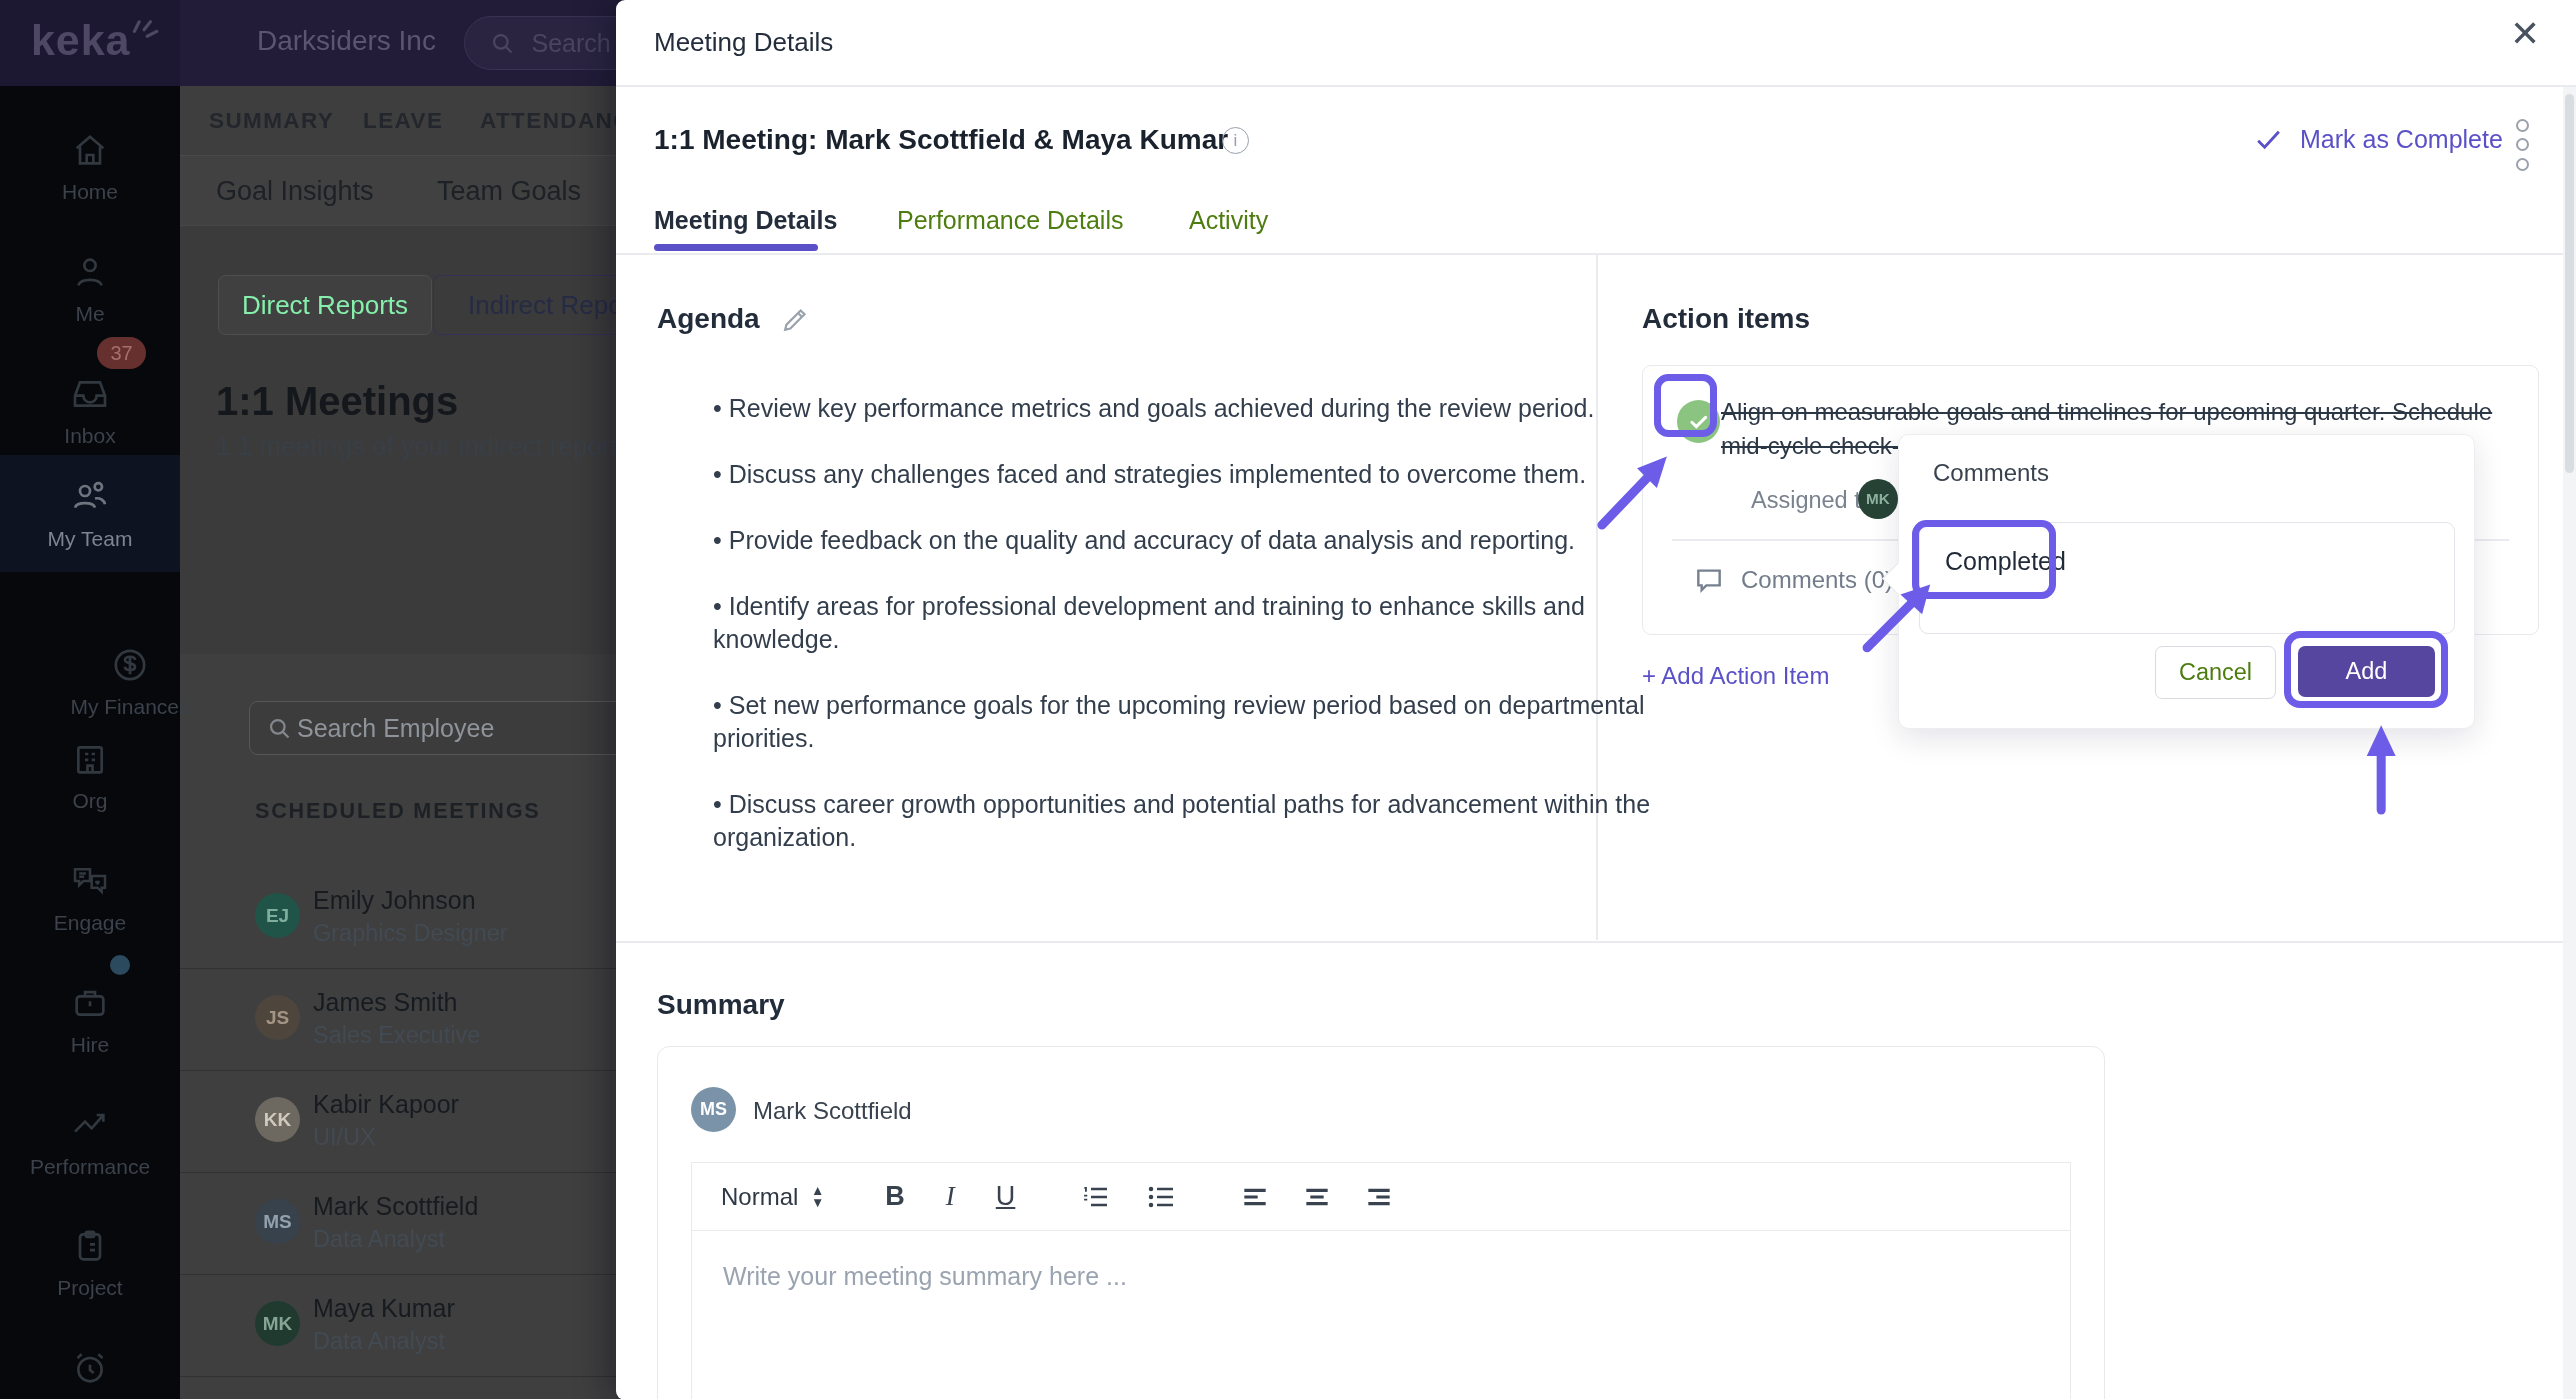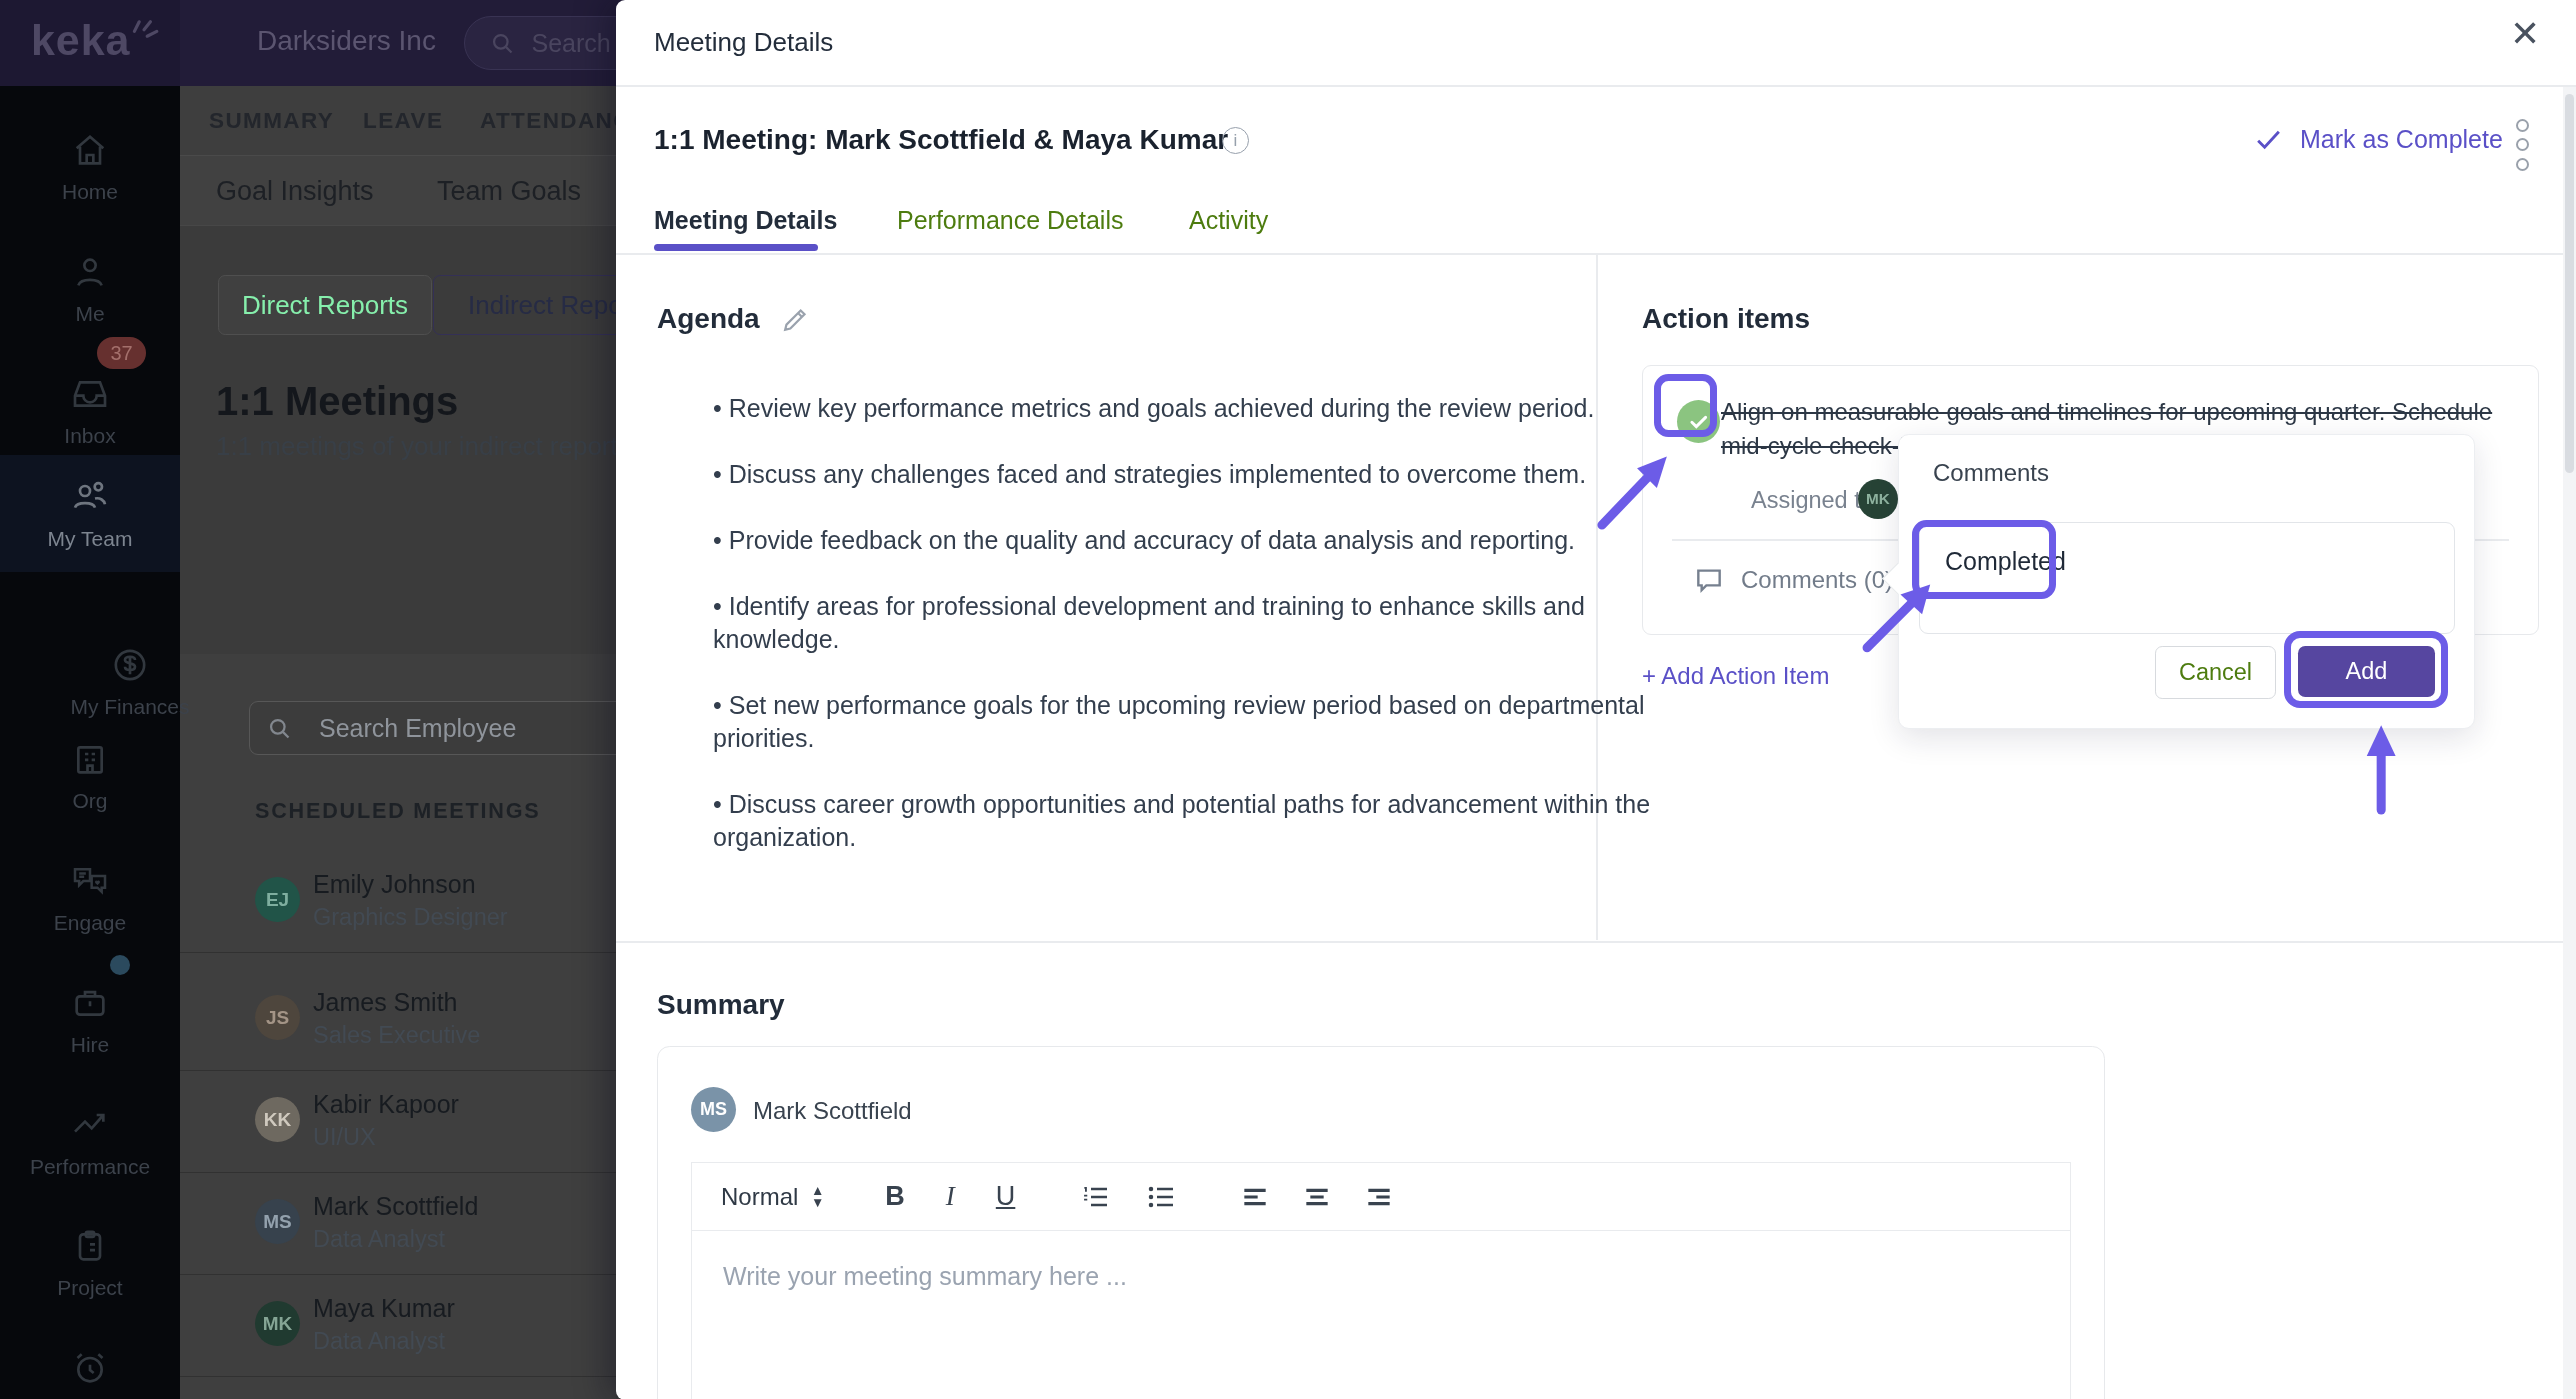--- a/index.html
+++ b/index.html
@@ -58,32 +58,32 @@
     </div>
 
     <div class="abs togglebtn" style="left:38px;top:189px;width:212px;height:58px;background:#404040;border:1.8px solid #4f4f4f;color:#86efac;">Direct Reports</div>
     <div class="abs togglebtn" style="left:253px;top:189px;width:216px;height:58px;background:#3b3b3b;border:1.8px solid #343056;color:#262b45;justify-content:flex-start;padding-left:34px;">Indirect Reports</div>
 
     <div class="abs" style="left:36px;top:293px;font-size:40px;font-weight:600;color:#14171c;">1:1 Meetings</div>
     <div class="abs" style="left:36px;top:345px;font-size:26px;color:#383f47;white-space:nowrap;">1:1 meetings of your indirect reports wit</div>
 
 
     <div class="abs" style="left:0;top:568px;width:436px;height:746px;background:#3f3f3f;">
-      <div class="abs flex" style="left:69px;top:47px;width:361px;height:52px;background:#3c3c3c;border:1.8px solid #575757;border-radius:9px;padding-left:16px;gap:26px;">
+      <div class="abs flex" style="left:69px;top:47px;width:361px;height:52px;background:#3c3c3c;border:1.8px solid #575757;border-radius:9px;padding-left:16px;gap:4px;">
         <span>
             <svg width="27" height="27" viewBox="0 0 24 24" fill="none" stroke="#82878e" stroke-width="2">
               <circle cx="10.5" cy="10.5" r="6"></circle>
               <path d="M15 15l5 5"></path>
             </svg>
           </span>
         <span style="font-size:25px;color:#8f949b;">Search Employee</span>
       </div>
       <div class="abs" style="left:75px;top:144px;font-size:21.6px;font-weight:700;letter-spacing:1.8px;color:#1d2126;">SCHEDULED MEETINGS</div>
 
-      <div class="empl-row" style="top:196px;">
+      <div class="empl-row" style="top:212px;">
         <div class="empl-av" style="background:#215448;color:#7fae9f;">EJ</div>
         <div class="empl-name">Emily Johnson</div>
         <div class="empl-role">Graphics Designer</div>
       </div>
       <div class="empl-row" style="top:314px;">
         <div class="empl-av" style="background:#4e463d;color:#a39486;">JS</div>
         <div class="empl-name">James Smith</div>
         <div class="empl-role">Sales Executive</div>
       </div>
       <div class="empl-row" style="top:416px;">

